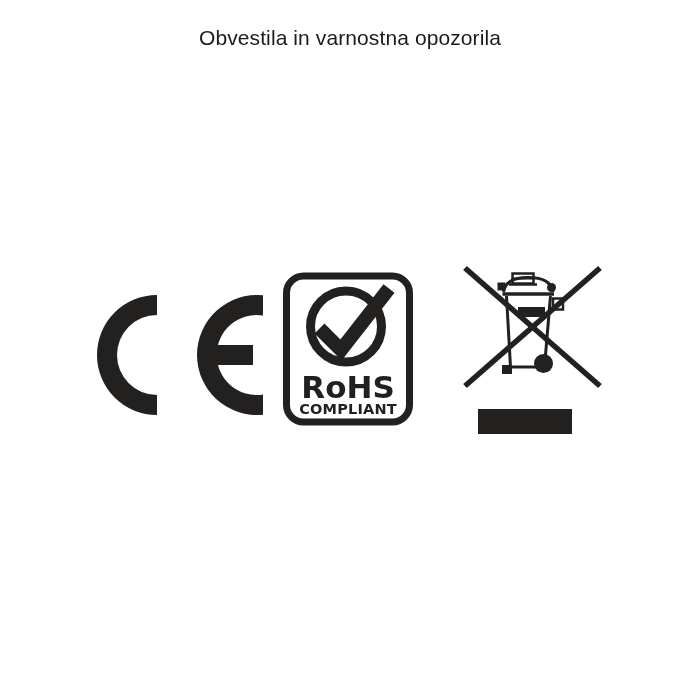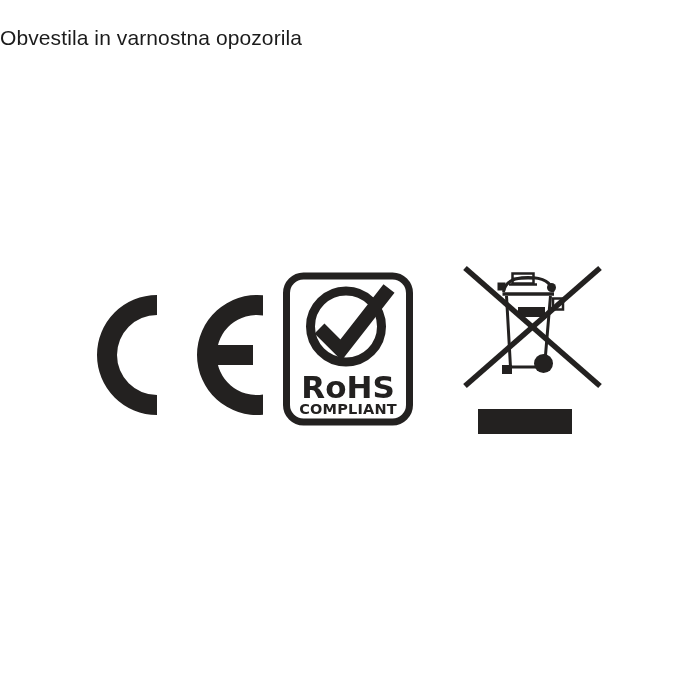--- a/index.html
+++ b/index.html
@@ -13,20 +13,21 @@
     background:var(--background);
     position:relative;
     overflow:hidden;
     font-family:"Liberation Sans", sans-serif;
   }
   .page-title{
     position:absolute;
     top:26px;left:0;
     width:700px;
     margin:0;
+    text-align:center;
     font-family:"Liberation Sans", sans-serif;
     font-size:21px;
     font-weight:400;
     color:var(--title-text);
     letter-spacing:0.1px;
   }
   svg.marks{
     position:absolute;
     left:0;top:0;
     width:700px;height:700px;

